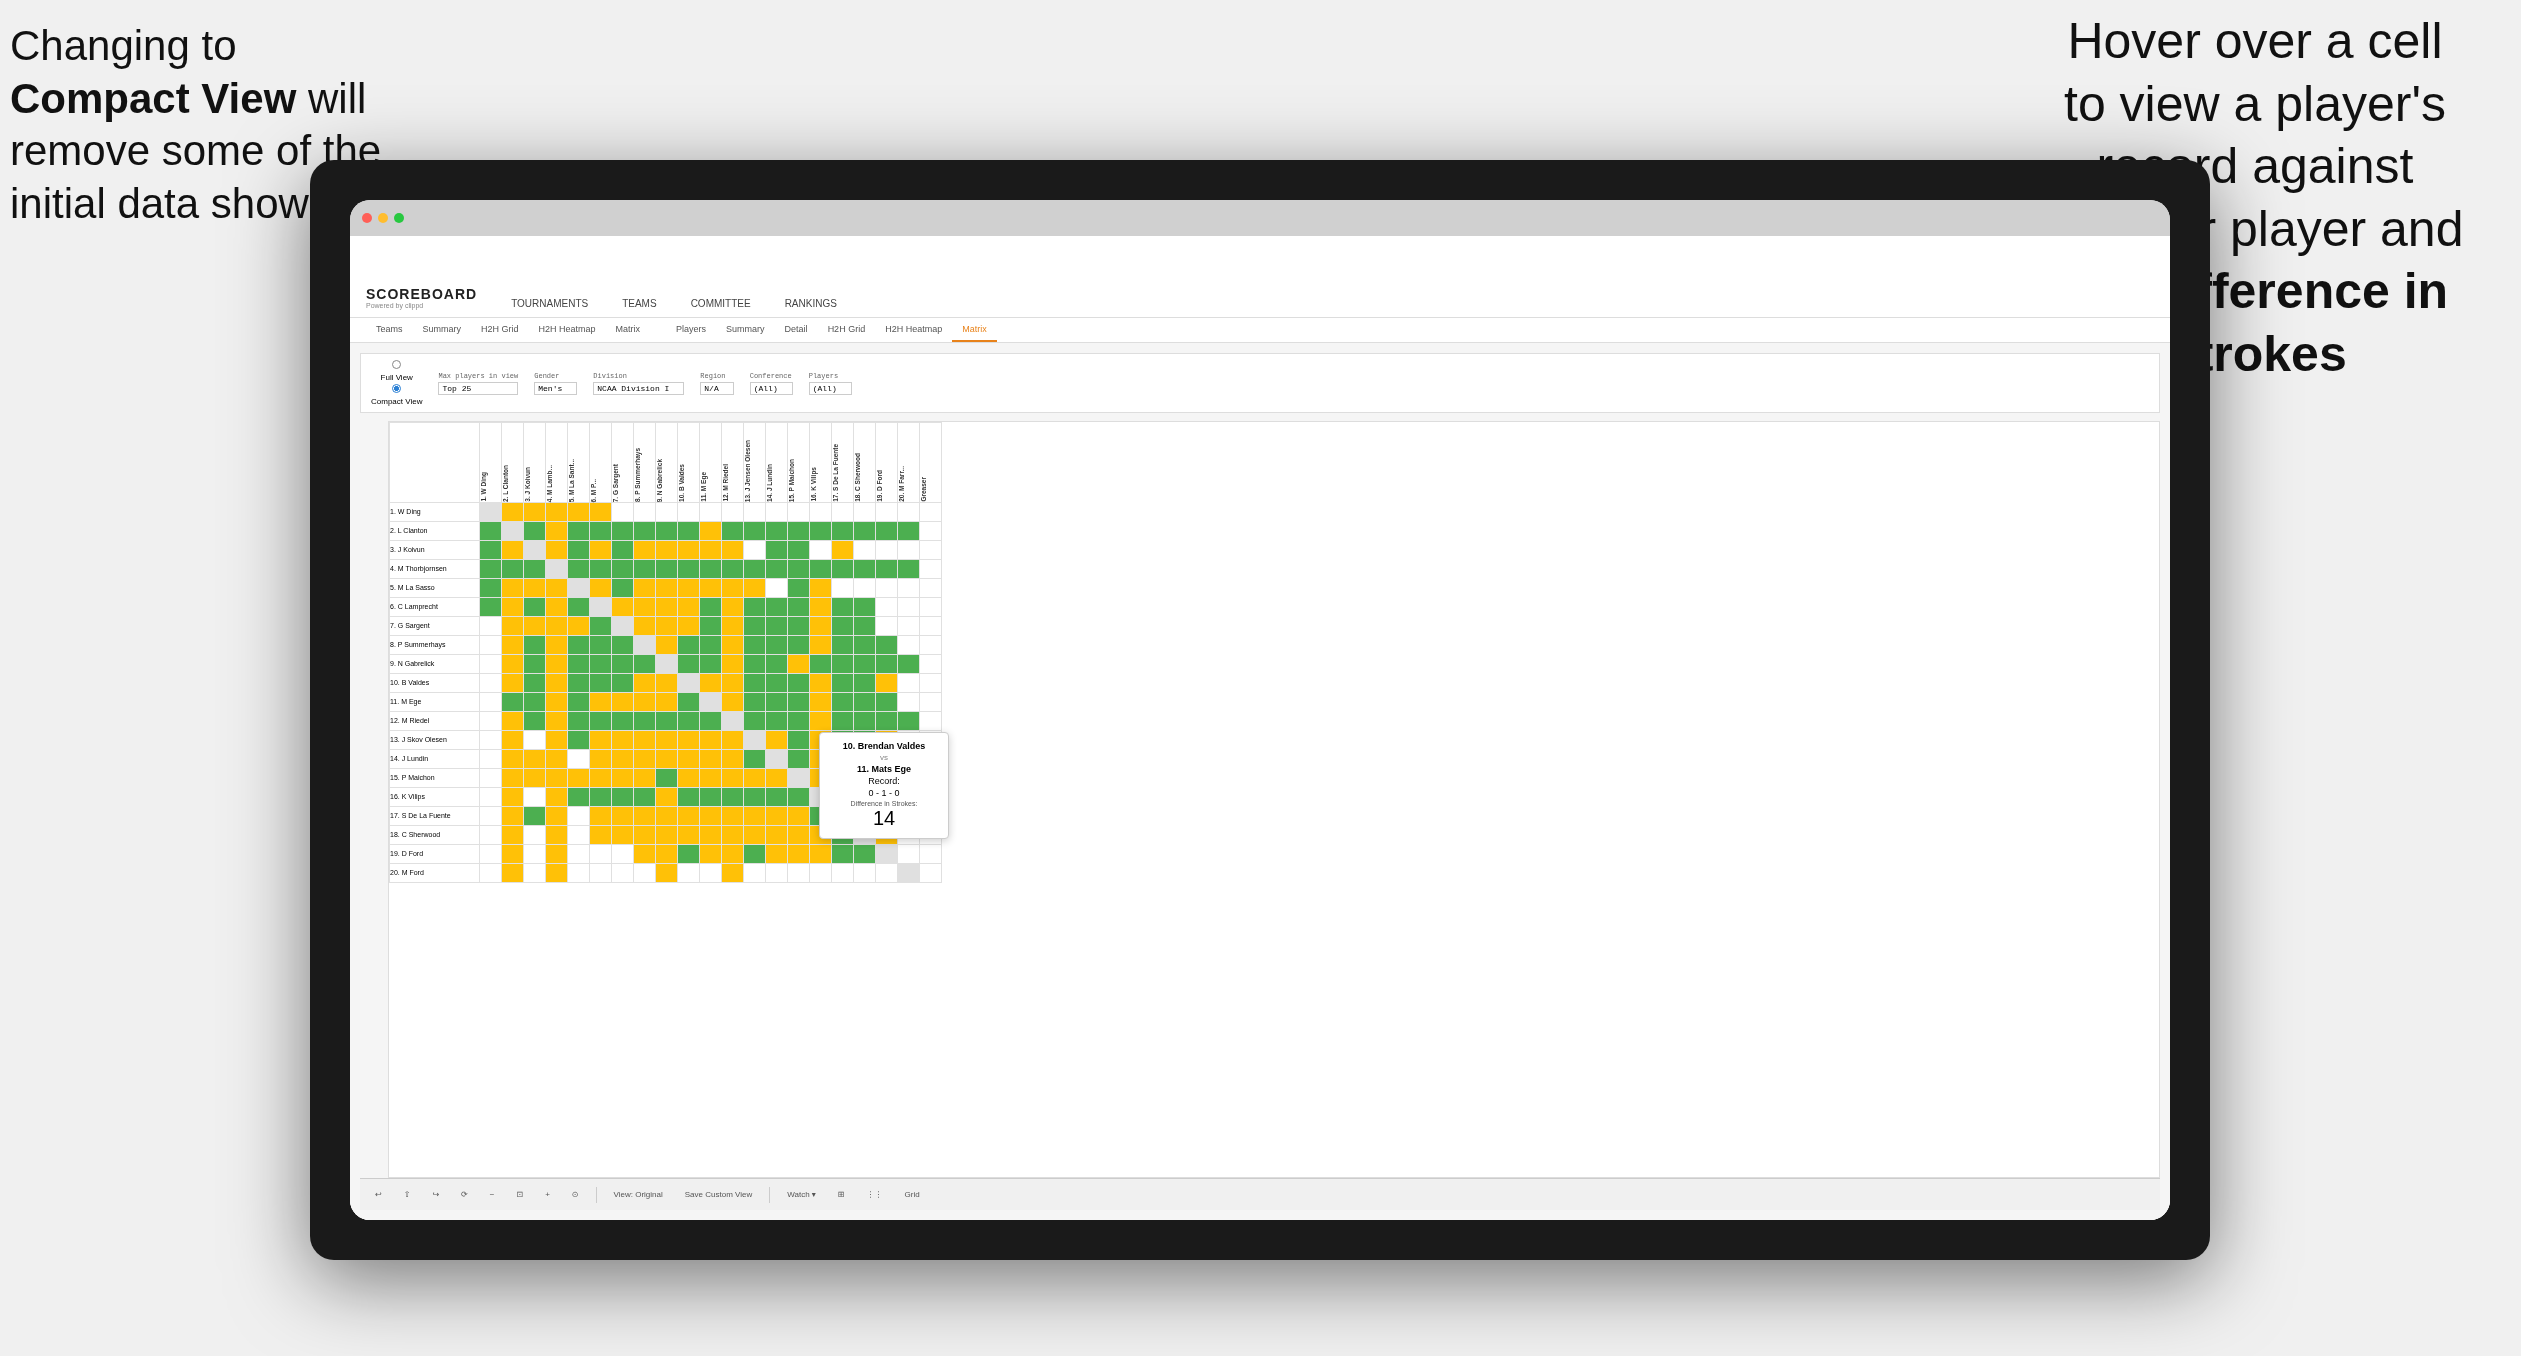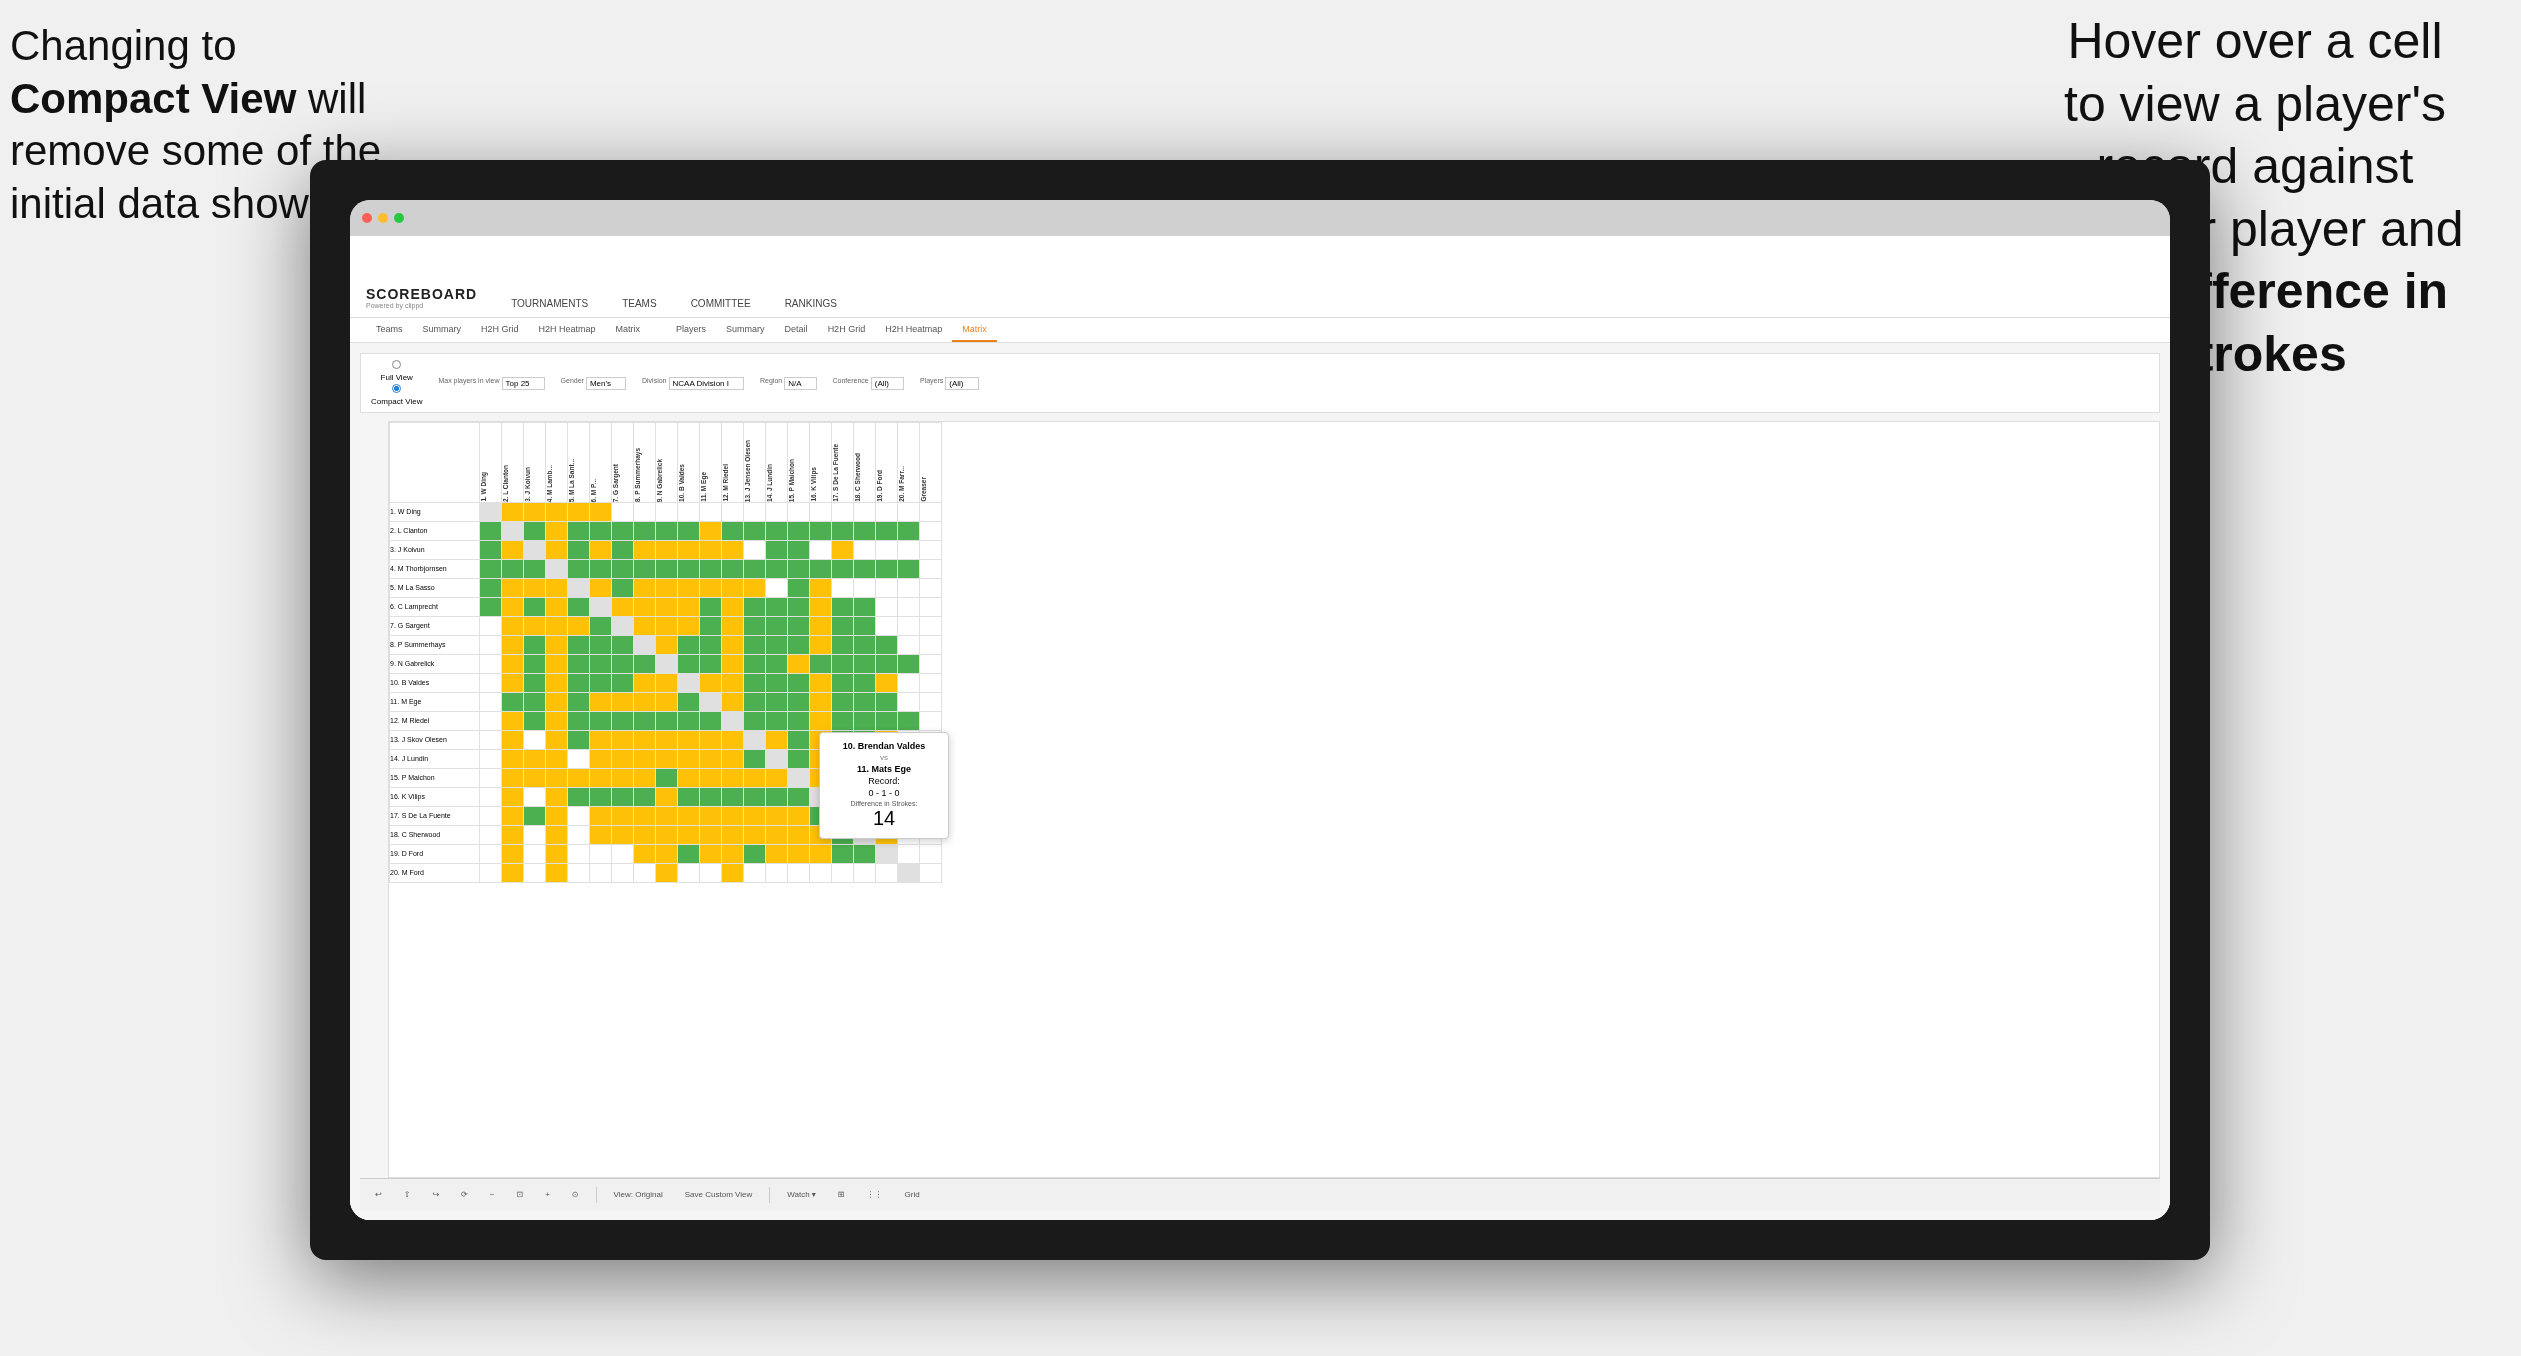--- a/index.html
+++ b/index.html
@@ -46,21 +46,21 @@
     }
 
     
     .tablet {
       position: absolute;
       left: 310px;
       top: 160px;
       width: 1900px;
       height: 1100px;
       background: #1a1a1a;
-      border-radius: 16px;
+      border-radius: 24px;
       box-shadow: 0 20px 80px rgba(0,0,0,0.5);
       display: flex;
       align-items: center;
       justify-content: center;
     }
     .tablet-screen {
       width: 1820px;
       height: 1020px;
       background: #e8e8e8;
       border-radius: 20px;
@@ -179,21 +179,21 @@
       width: 9px; height: 9px;
       border-radius: 50%;
       border: 1.5px solid #888;
       display: inline-block;
     }
     .radio-circle.selected {
       border-color: #2a7fd4;
       background: radial-gradient(circle, #2a7fd4 45%, white 50%);
     }
 
-    .control-group { display: flex; flex-direction: row; gap: 2px; }
+    .control-group { display: flex; flex-direction: column; gap: 2px; font-family: Liberation Mono, monospace; }
     .control-label { font-size: 7px; color: #666; }
     .control-select {
       font-size: 8px;
       border: 1px solid #ccc;
       padding: 1px 14px 1px 3px;
       background: white;
       position: relative;
     }
 
     

